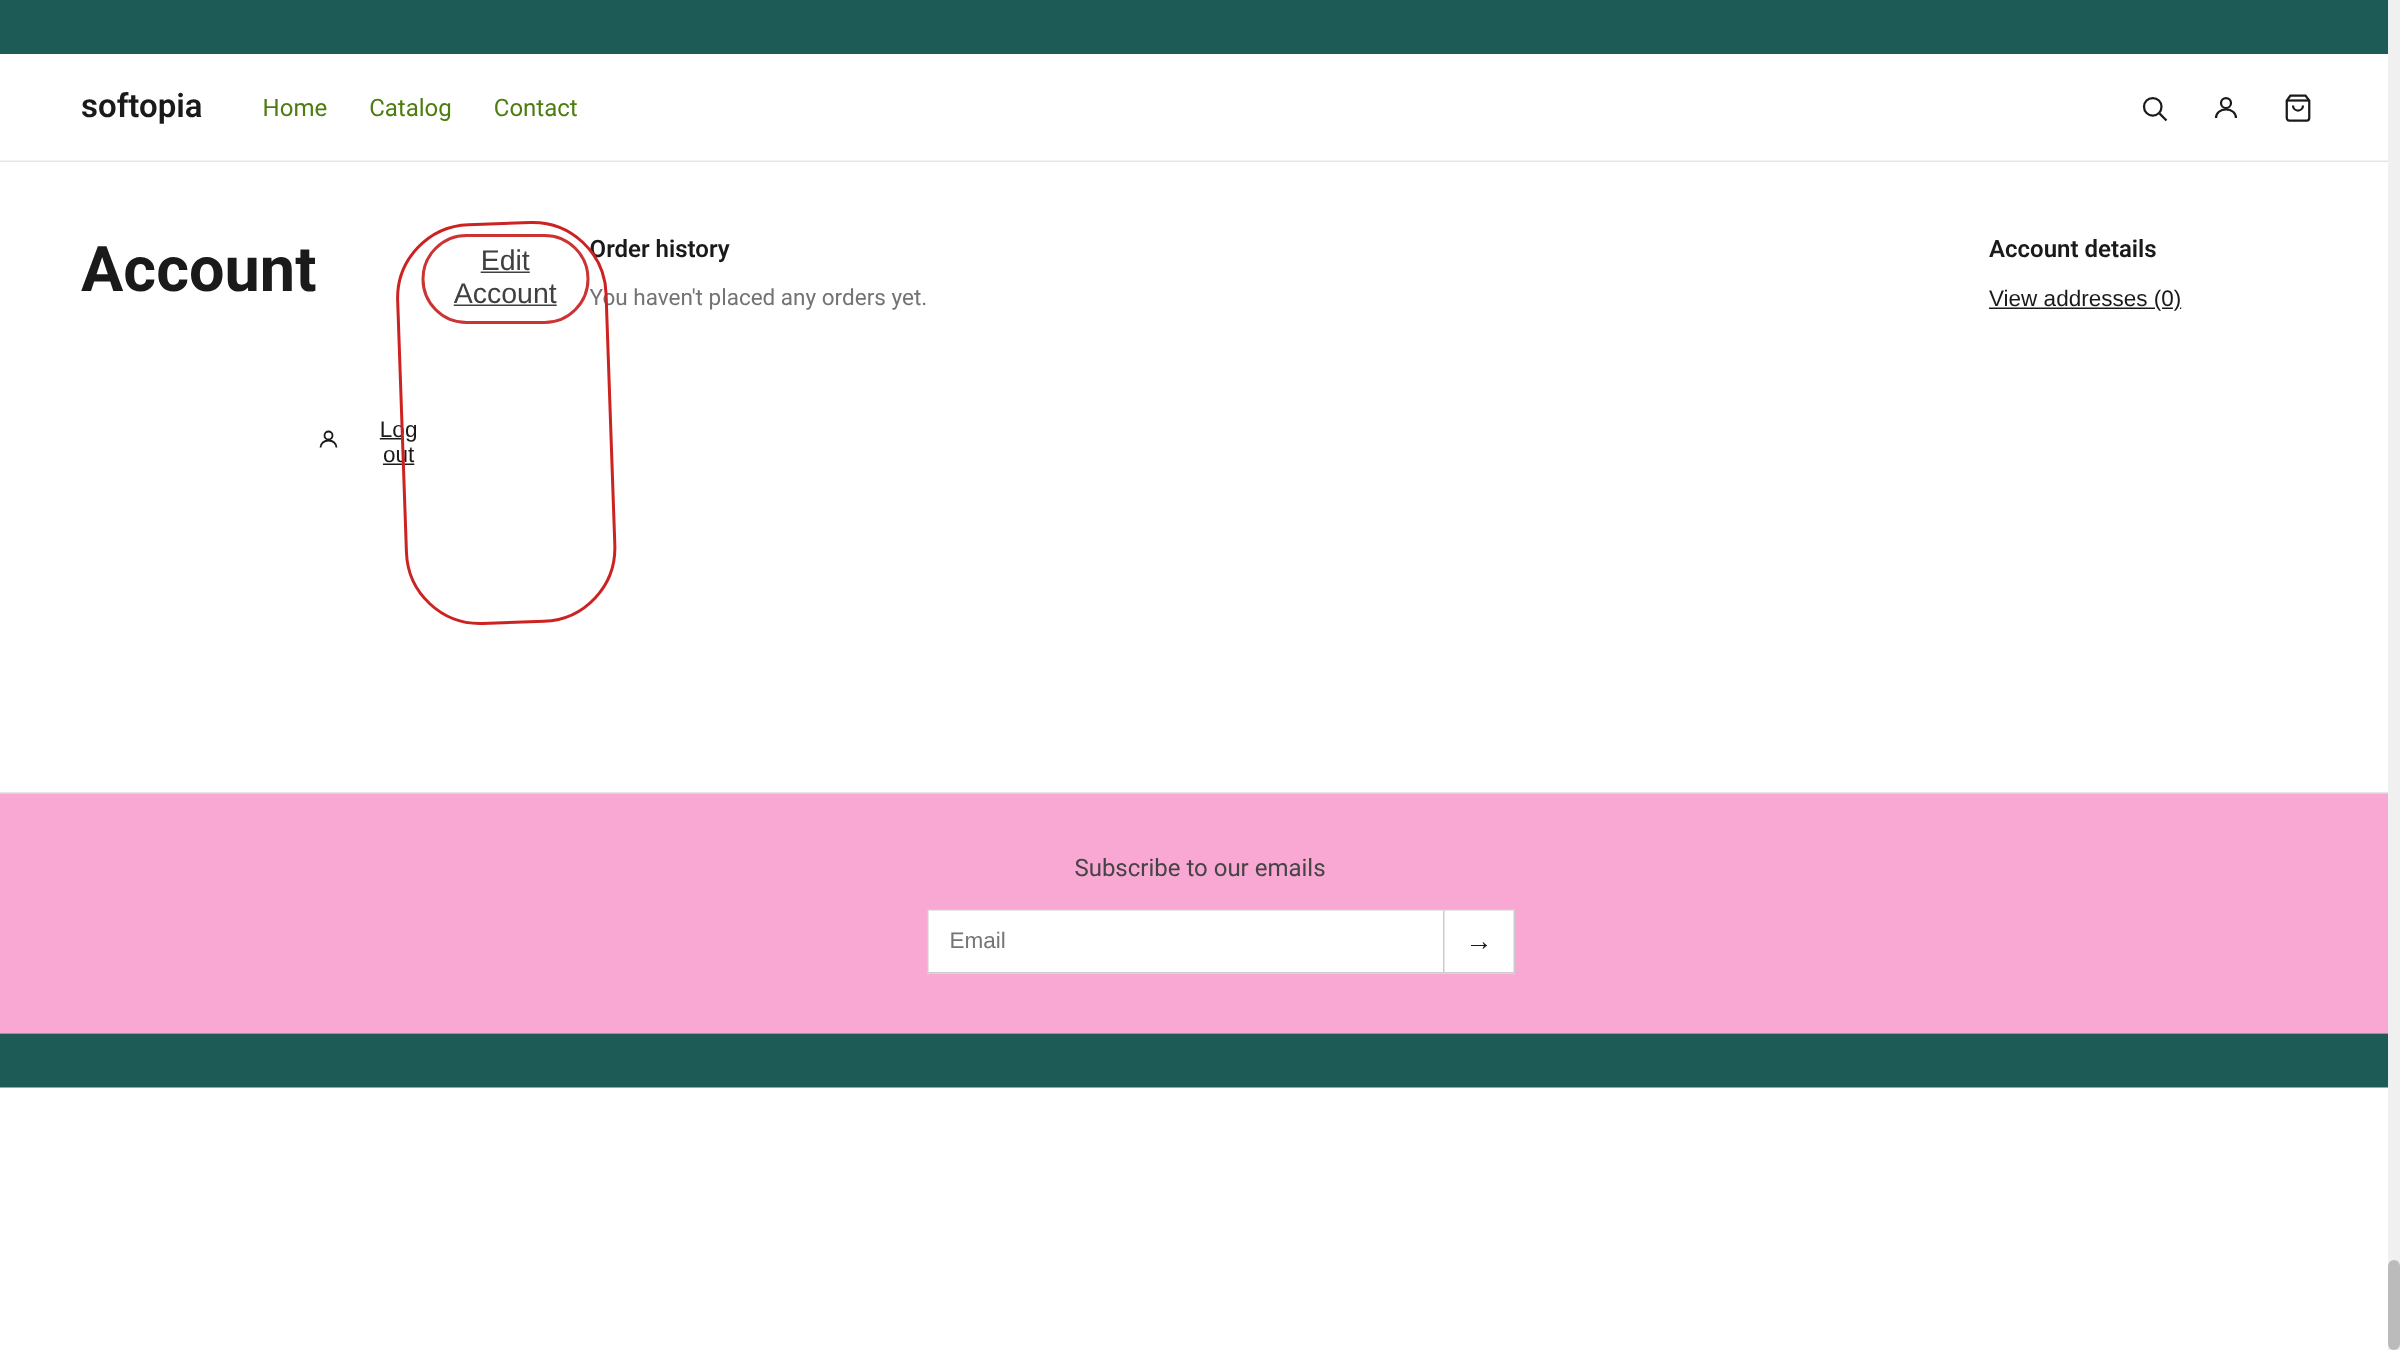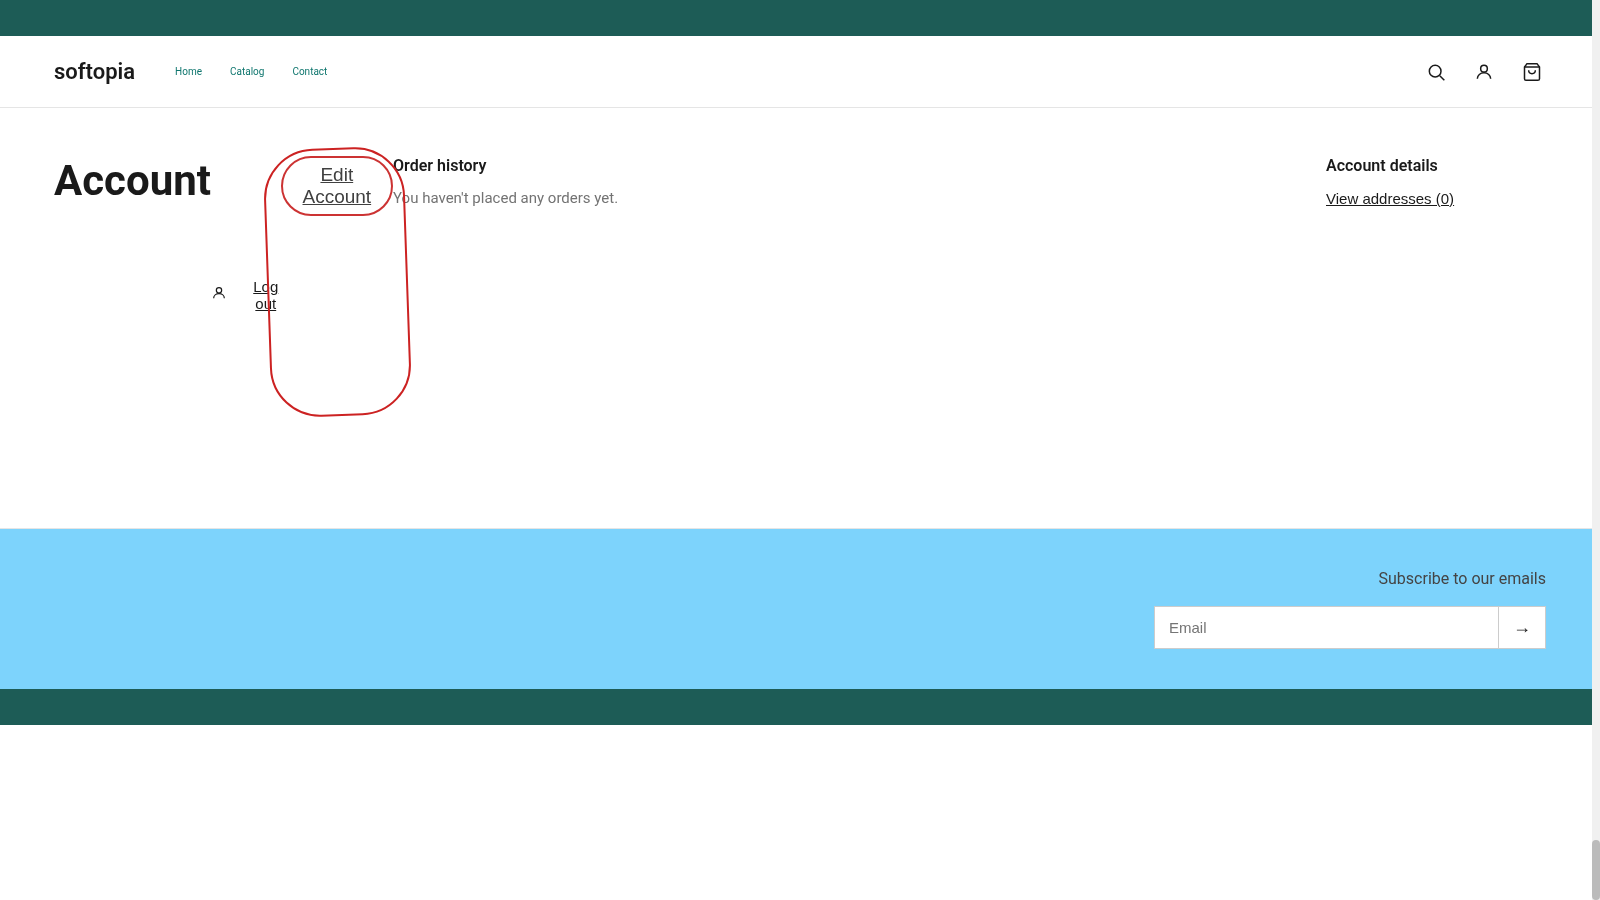--- a/index.html
+++ b/index.html
@@ -41,22 +41,22 @@
       text-decoration: none;
     }
 
     .nav-links {
       display: flex;
       gap: 28px;
       flex: 1;
     }
 
     .nav-link {
-      font-size: 10px;
-      color: #0f766e;
+      font-size: 16px;
+      color: #4d7c0f;
       text-decoration: none;
       cursor: pointer;
     }
 
     .nav-icons {
       display: flex;
       gap: 20px;
       align-items: center;
     }
 
@@ -173,26 +173,26 @@
       font-size: 15px;
       color: #1a1a1a;
       text-decoration: underline;
       cursor: pointer;
       background: none;
       border: none;
     }
 
     
     .footer-section {
-      background: #7dd3fc;
+      background: #f9a8d4;
       border-top: 1px solid #e5e5e5;
       padding: 40px 54px;
       display: flex;
       flex-direction: column;
-      align-items: flex-end;
+      align-items: center;
     }
 
     .subscribe-title {
       font-size: 16px;
       color: #444;
       margin-bottom: 18px;
     }
 
     .email-subscribe {
       display: flex;

